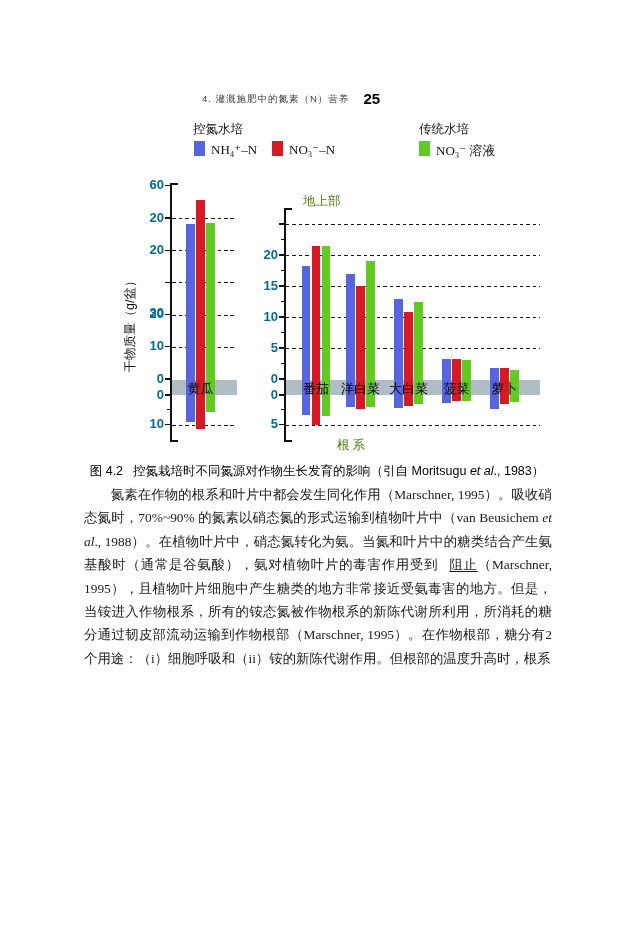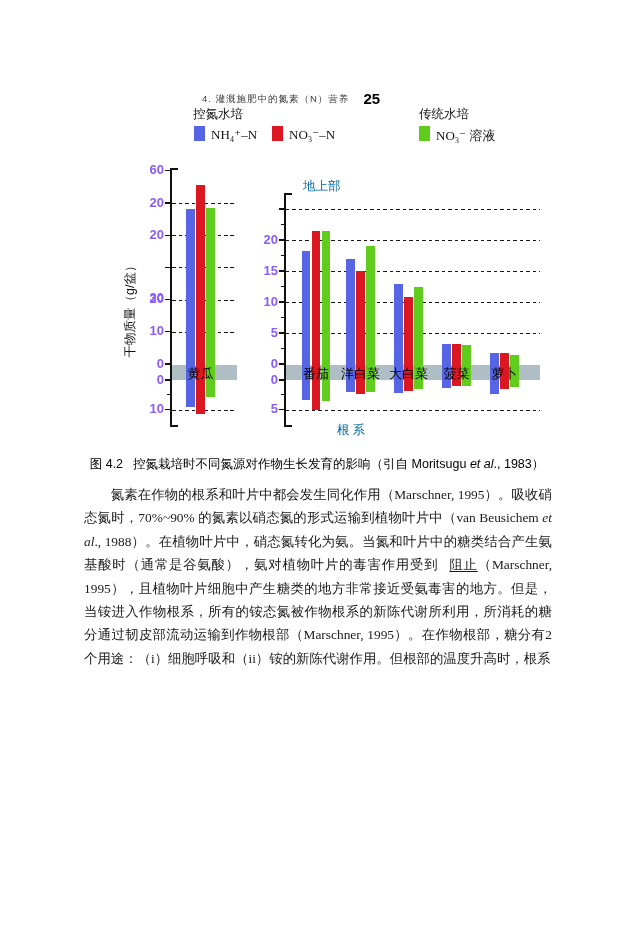--- a/index.html
+++ b/index.html
@@ -3,38 +3,38 @@
 <meta charset="utf-8">
 <style>
   html,body{margin:0;padding:0;background:#e8e8e8;}
   .page{position:relative;width:634px;height:929px;background:#ffffff;margin:0 auto;overflow:hidden;
         font-family:"Liberation Sans","DejaVu Sans",sans-serif;}
   
   .header{position:absolute;top:46px;left:0;right:52px;text-align:center;white-space:nowrap;margin-top:44px;}
   .h-title{font-size:9.5px;color:#3a3a3a;letter-spacing:1px;vertical-align:2px;}
   .h-num{font-size:15px;font-weight:bold;color:#000;margin-left:14px;}
   
-  .figure{position:absolute;left:0;top:0;width:634px;height:480px;}
+  .figure{position:absolute;left:0;top:15px;width:634px;height:480px;}
   .lg{position:absolute;font-size:12.5px;color:#111;}
   .sw{position:absolute;width:11px;height:15px;display:block;}
   .ll{position:absolute;font:13px "Liberation Serif","DejaVu Serif",serif;color:#111;white-space:nowrap;}
   #chart{position:absolute;left:0;top:0;width:634px;height:480px;}
   .grid{position:absolute;height:1px;z-index:0;
         background:repeating-linear-gradient(90deg,#151515 0 3.5px,transparent 3.5px 6.5px);}
   .band{position:absolute;background:#AFBEC5;z-index:1;}
   .bar{position:absolute;width:8.5px;z-index:2;}
   .cat{position:absolute;text-align:center;z-index:3;font:13px "Liberation Serif","DejaVu Serif",serif;color:#000000;}
   .vaxis{position:absolute;width:1.6px;background:#111;z-index:4;}
   .stub{position:absolute;height:1.6px;background:#111;z-index:4;}
   .tick{position:absolute;height:1.3px;background:#111;z-index:4;}
-  .tl{position:absolute;text-align:right;font-weight:bold;font-size:13px;color:#8b5cf6;z-index:4;}
-  .sec{position:absolute;font-size:12.5px;color:#0369a1;}
+  .tl{position:absolute;text-align:right;font-weight:bold;font-size:13px;color:#0369a1;z-index:4;}
+  .sec{position:absolute;font-size:12.5px;color:#4d7c0f;}
   .ylab{position:absolute;left:55px;top:300px;width:150px;text-align:center;font-size:12.5px;color:#111;
         transform:rotate(-90deg);}
-  .caption{position:absolute;left:0;top:448px;width:634px;text-align:center;font-size:12.5px;color:#000;margin-top:8px;}
+  .caption{position:absolute;left:0;top:448px;width:634px;text-align:center;font-size:12.5px;color:#000;}
   .cap-label{margin-right:10px;}
   .caption i{font-style:italic;}
   
   .bodytext{position:absolute;left:84px;top:483px;width:468px;text-align:justify;color:#1a1a1a;
         font-family:"Liberation Serif","DejaVu Serif",serif;font-size:13.4px;line-height:23.4px;}
   .bodytext p{margin:0;text-indent:2em;}
   .bodytext i{font-style:italic;}
   .ul{text-decoration:underline;text-underline-offset:2px;padding-left:11px;}
 </style>
 </head>

